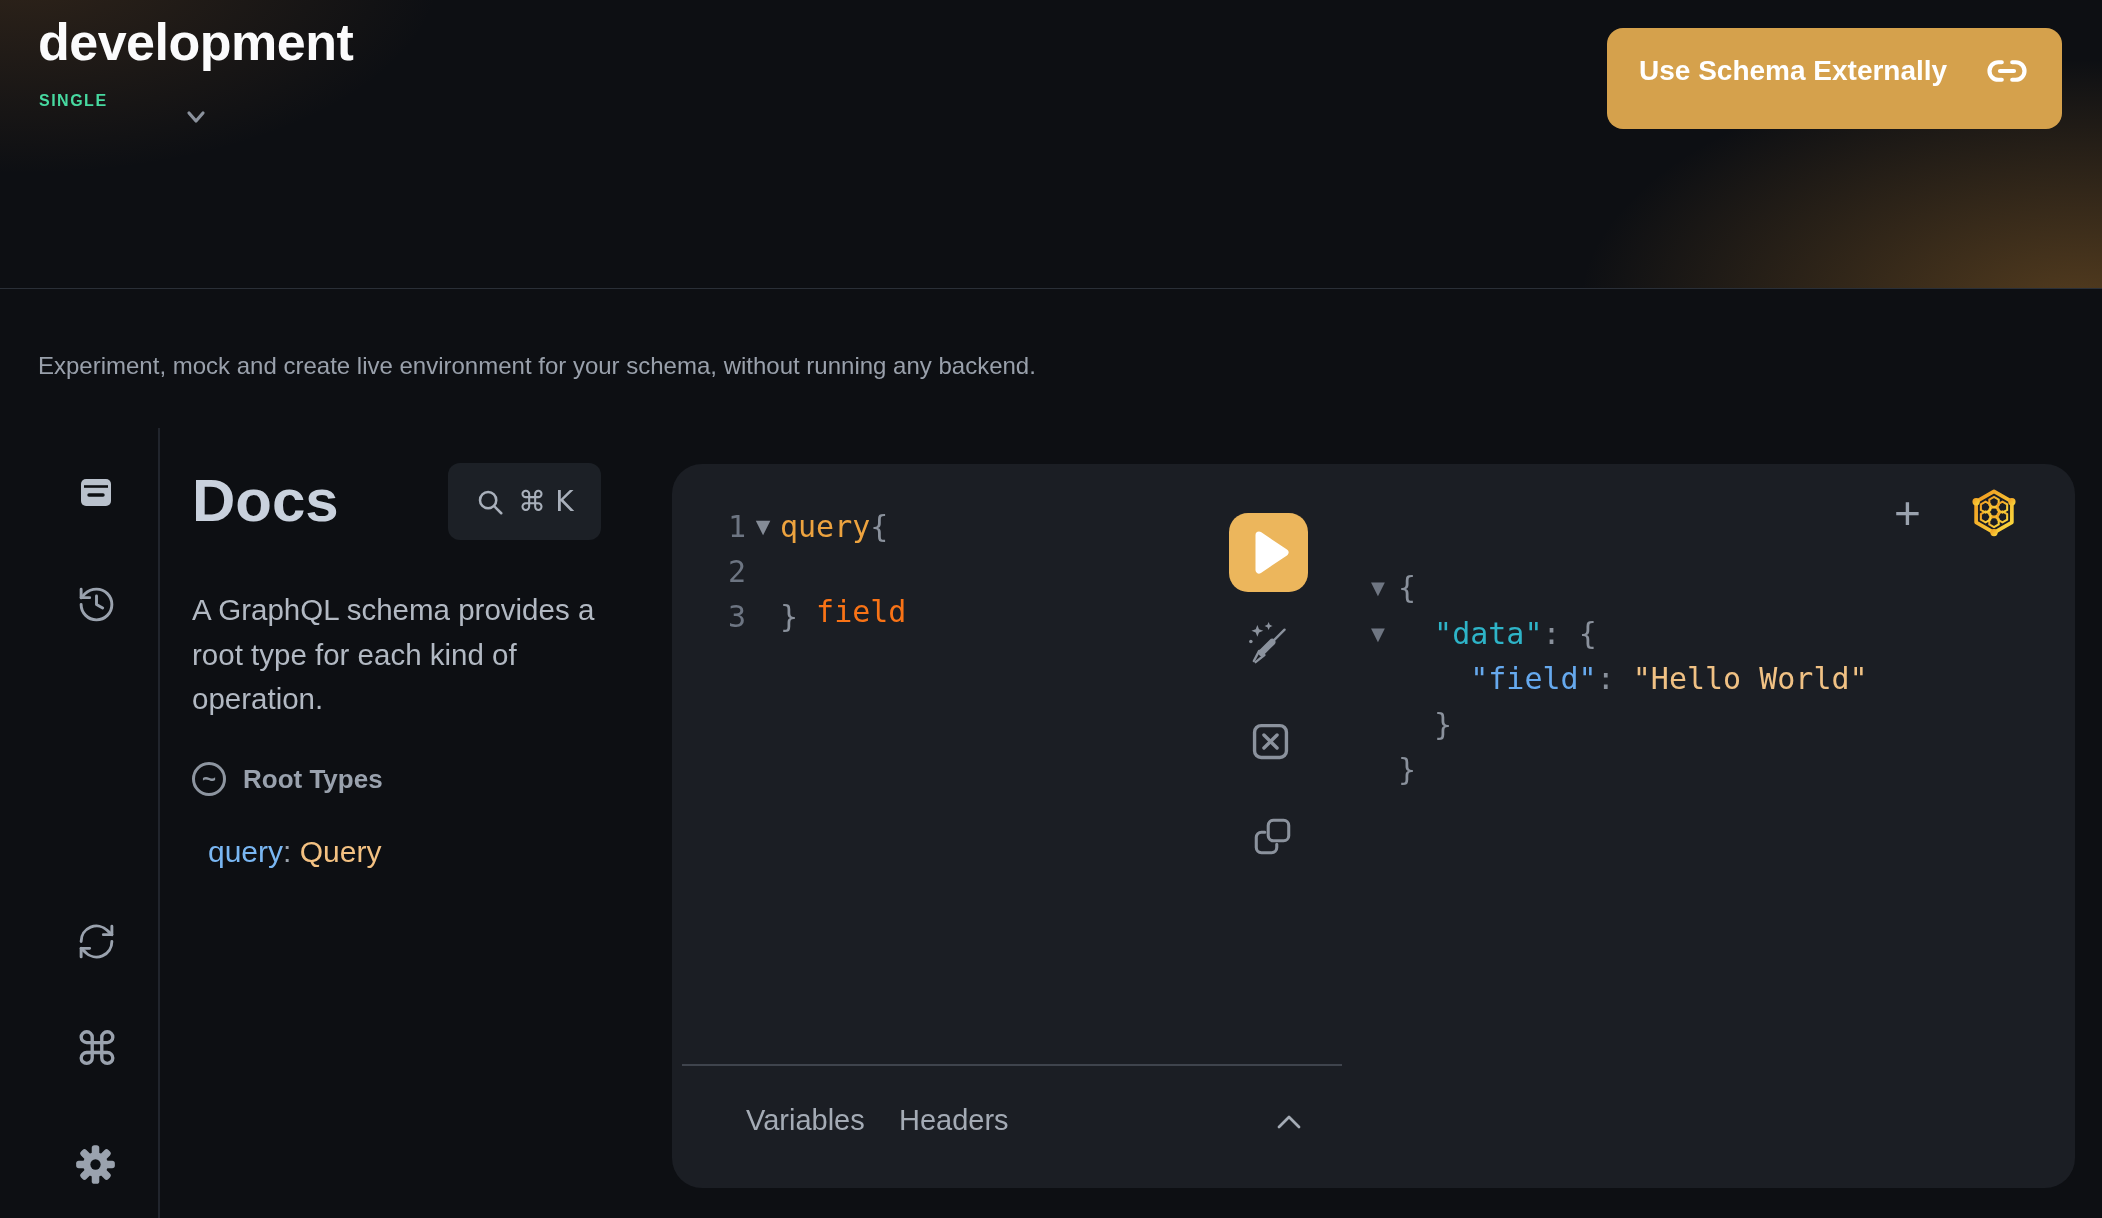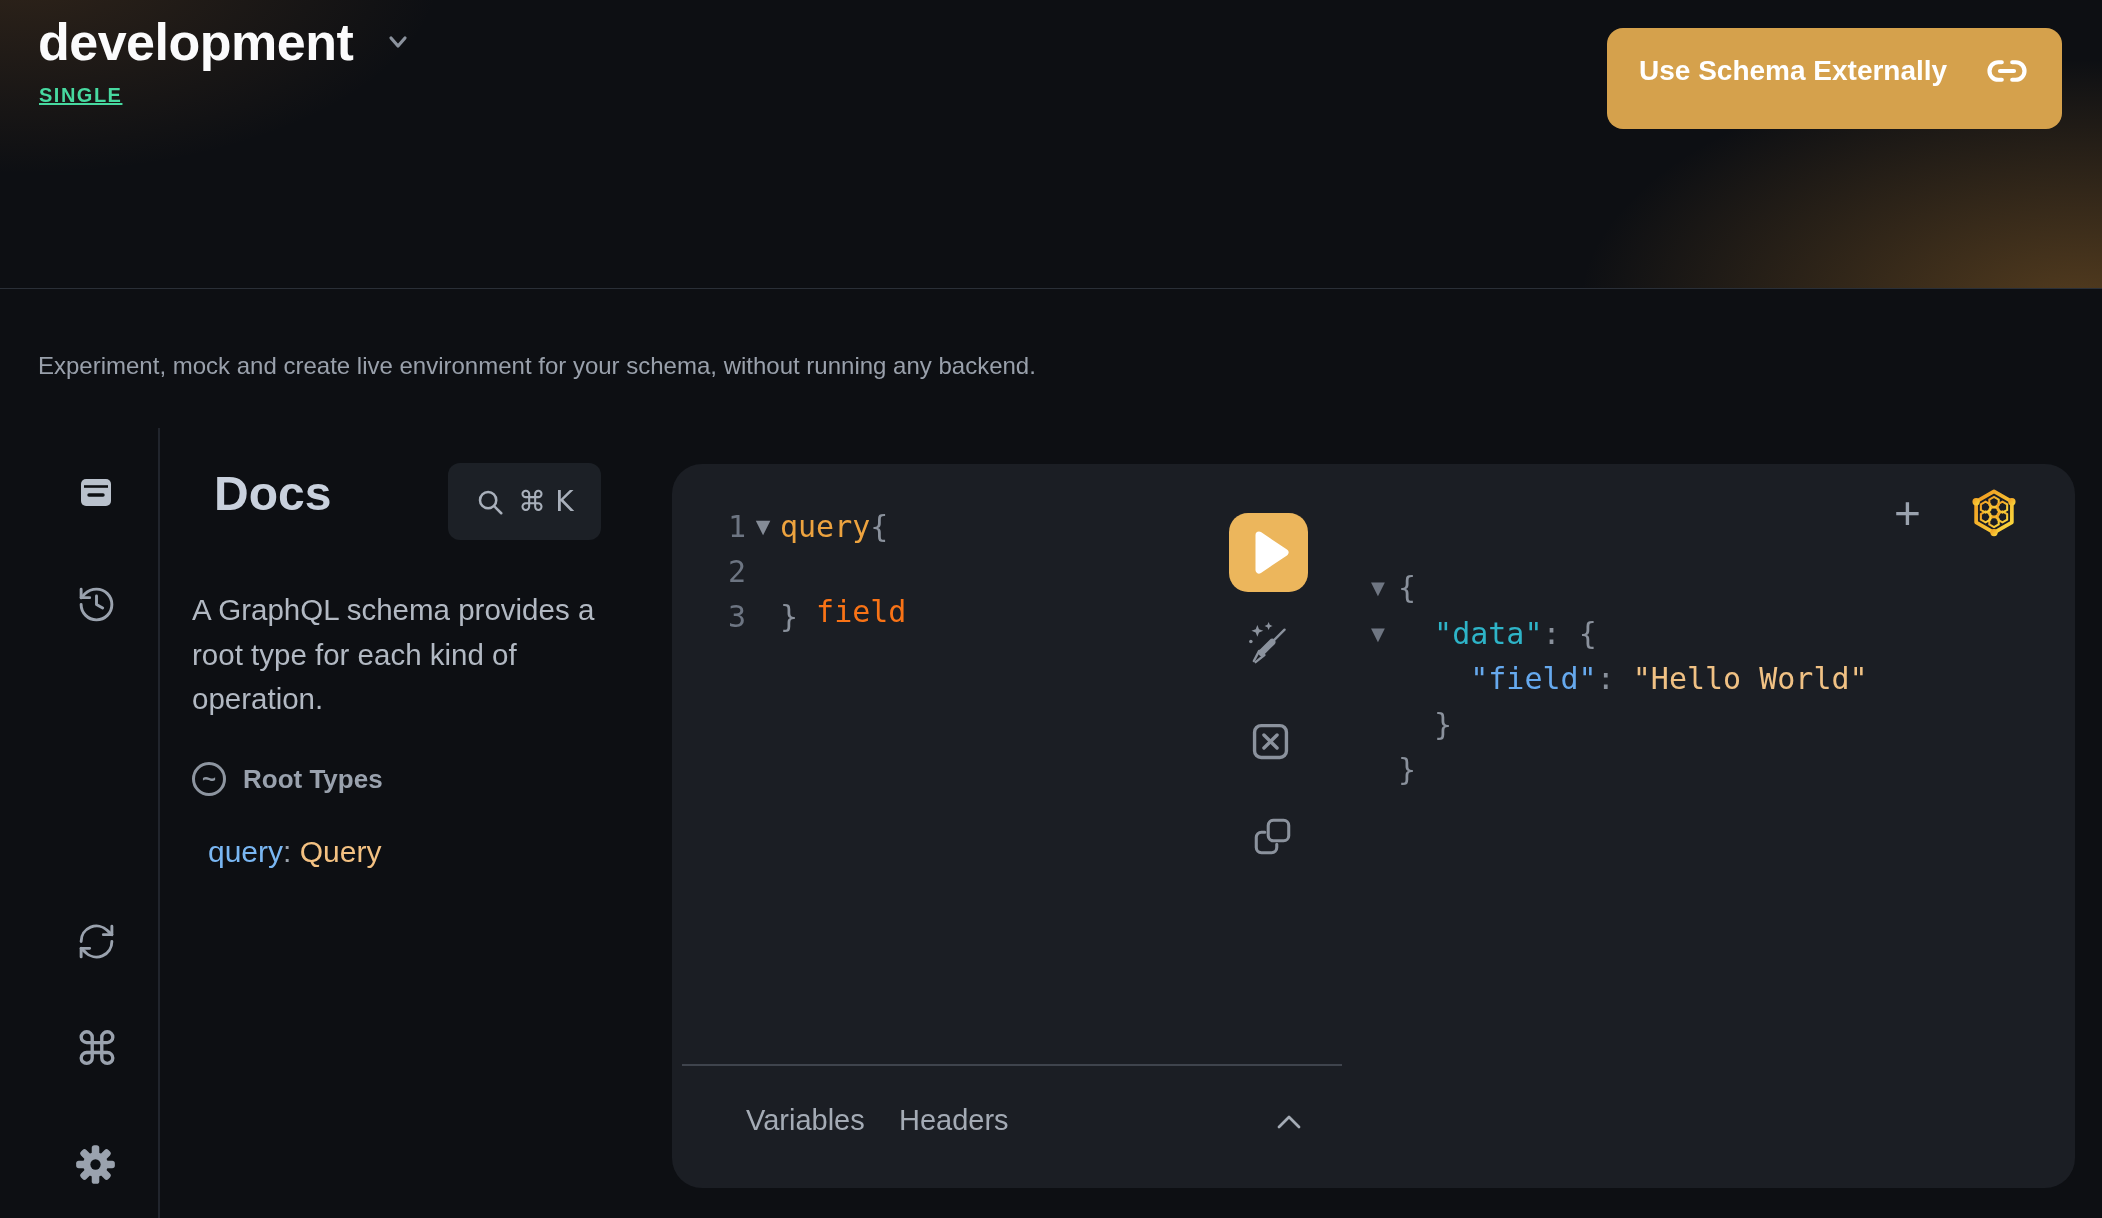--- a/index.html
+++ b/index.html
@@ -7,42 +7,42 @@
   body { font-family:"Liberation Sans", sans-serif; -webkit-font-smoothing:antialiased; }
   .page { position:relative; width:2102px; height:1218px; background:#0d0f13; overflow:hidden; }
 
   
   .header { position:absolute; left:0; top:0; width:2102px; height:289px;
     border-bottom:1px solid #2a2f37; overflow:hidden;
     background:
       radial-gradient(620px 300px at 20px -30px, rgba(167,109,50,0.22), rgba(0,0,0,0) 68%),
       radial-gradient(760px 380px at 2080px 310px, rgba(190,128,48,0.40), rgba(0,0,0,0) 66%);
   }
-  .project-row { position:absolute; left:38px; top:12px; display:flex; align-items:center; gap:28px; cursor:pointer; }
+  .project-row { position:absolute; left:38px; top:12px; display:flex; align-items:center; gap:28px; cursor:pointer;flex-direction:column; }
   .project-title { font-size:52px; font-weight:800; color:#fbfbfc; letter-spacing:-0.5px; }
-  .badge { position:absolute; left:39px; top:84px; font-size:20px; font-weight:700; letter-spacing:1.5px; color:#47d9a0;text-decoration:underline; }
+  .badge { position:absolute; left:39px; top:92px; font-size:16px; font-weight:700; letter-spacing:1.5px; color:#47d9a0; }
   .ext-btn { position:absolute; left:1607px; top:28px; width:455px; height:101px; background:#d5a14c;
     border-radius:16px; display:flex; align-items:center; justify-content:space-between;
     padding:0 34px 15px 32px; cursor:pointer; }
   .ext-btn-label { font-size:28px; font-weight:700; color:#ffffff; }
 
   .tabs { position:absolute; left:38px; top:196px; height:93px; display:flex; gap:55px; }
   .tab { position:relative; height:93px; font-size:38px; font-weight:700; color:#6f7681; line-height:58px; cursor:pointer; }
   .tab.active { color:#f7f8f9; }
   .tab.active::after { content:""; position:absolute; left:0; right:0; bottom:0; height:11px; background:#e0a23c; }
 
   .subtitle { position:absolute; left:38px; top:346px; font-size:24px; color:#99a0ab; line-height:40px; }
 
   
   .side-icon { position:absolute; cursor:pointer; display:flex; align-items:center; justify-content:center; }
   .v-divider { position:absolute; left:158px; top:428px; width:2px; height:790px; background:#21252d; }
   .cmd-glyph { font-family:"DejaVu Sans", sans-serif; font-size:46px; color:#9aa2ae; line-height:1; }
 
   
-  .docs-title { position:absolute; left:192px; top:466px; font-size:48px; font-weight:700; color:#c9d1dd;margin-left:22px; }
+  .docs-title { position:absolute; left:192px; top:466px; font-size:60px; font-weight:700; color:#c9d1dd; }
   .search-btn { position:absolute; left:448px; top:463px; width:153px; height:77px; background:#1c2026;
     border-radius:12px; display:flex; align-items:center; justify-content:center; gap:13px; cursor:pointer; }
   .search-shortcut { font-family:"DejaVu Sans", sans-serif; font-size:28px; color:#a9b0bb; }
   .docs-desc { position:absolute; left:192px; top:588px; width:430px; font-size:29.5px; line-height:44.5px; color:#b2b9c3; }
   .root-types-row { position:absolute; left:192px; top:762px; display:flex; align-items:center; gap:17px; }
   .root-types-icon { width:34px; height:34px; border:3px solid #8d95a0; border-radius:50%;
     color:#8d95a0; font-size:24px; font-weight:700; display:flex; align-items:center; justify-content:center; line-height:1; }
   .root-types-label { font-size:26px; font-weight:600; color:#99a1ad; }
   .root-type-link { position:absolute; left:208px; top:835px; font-size:30px; cursor:pointer; }
   .rt-field { color:#79b6f2; } .rt-sep { color:#9aa1ab; } .rt-type { color:#f3c182; }

